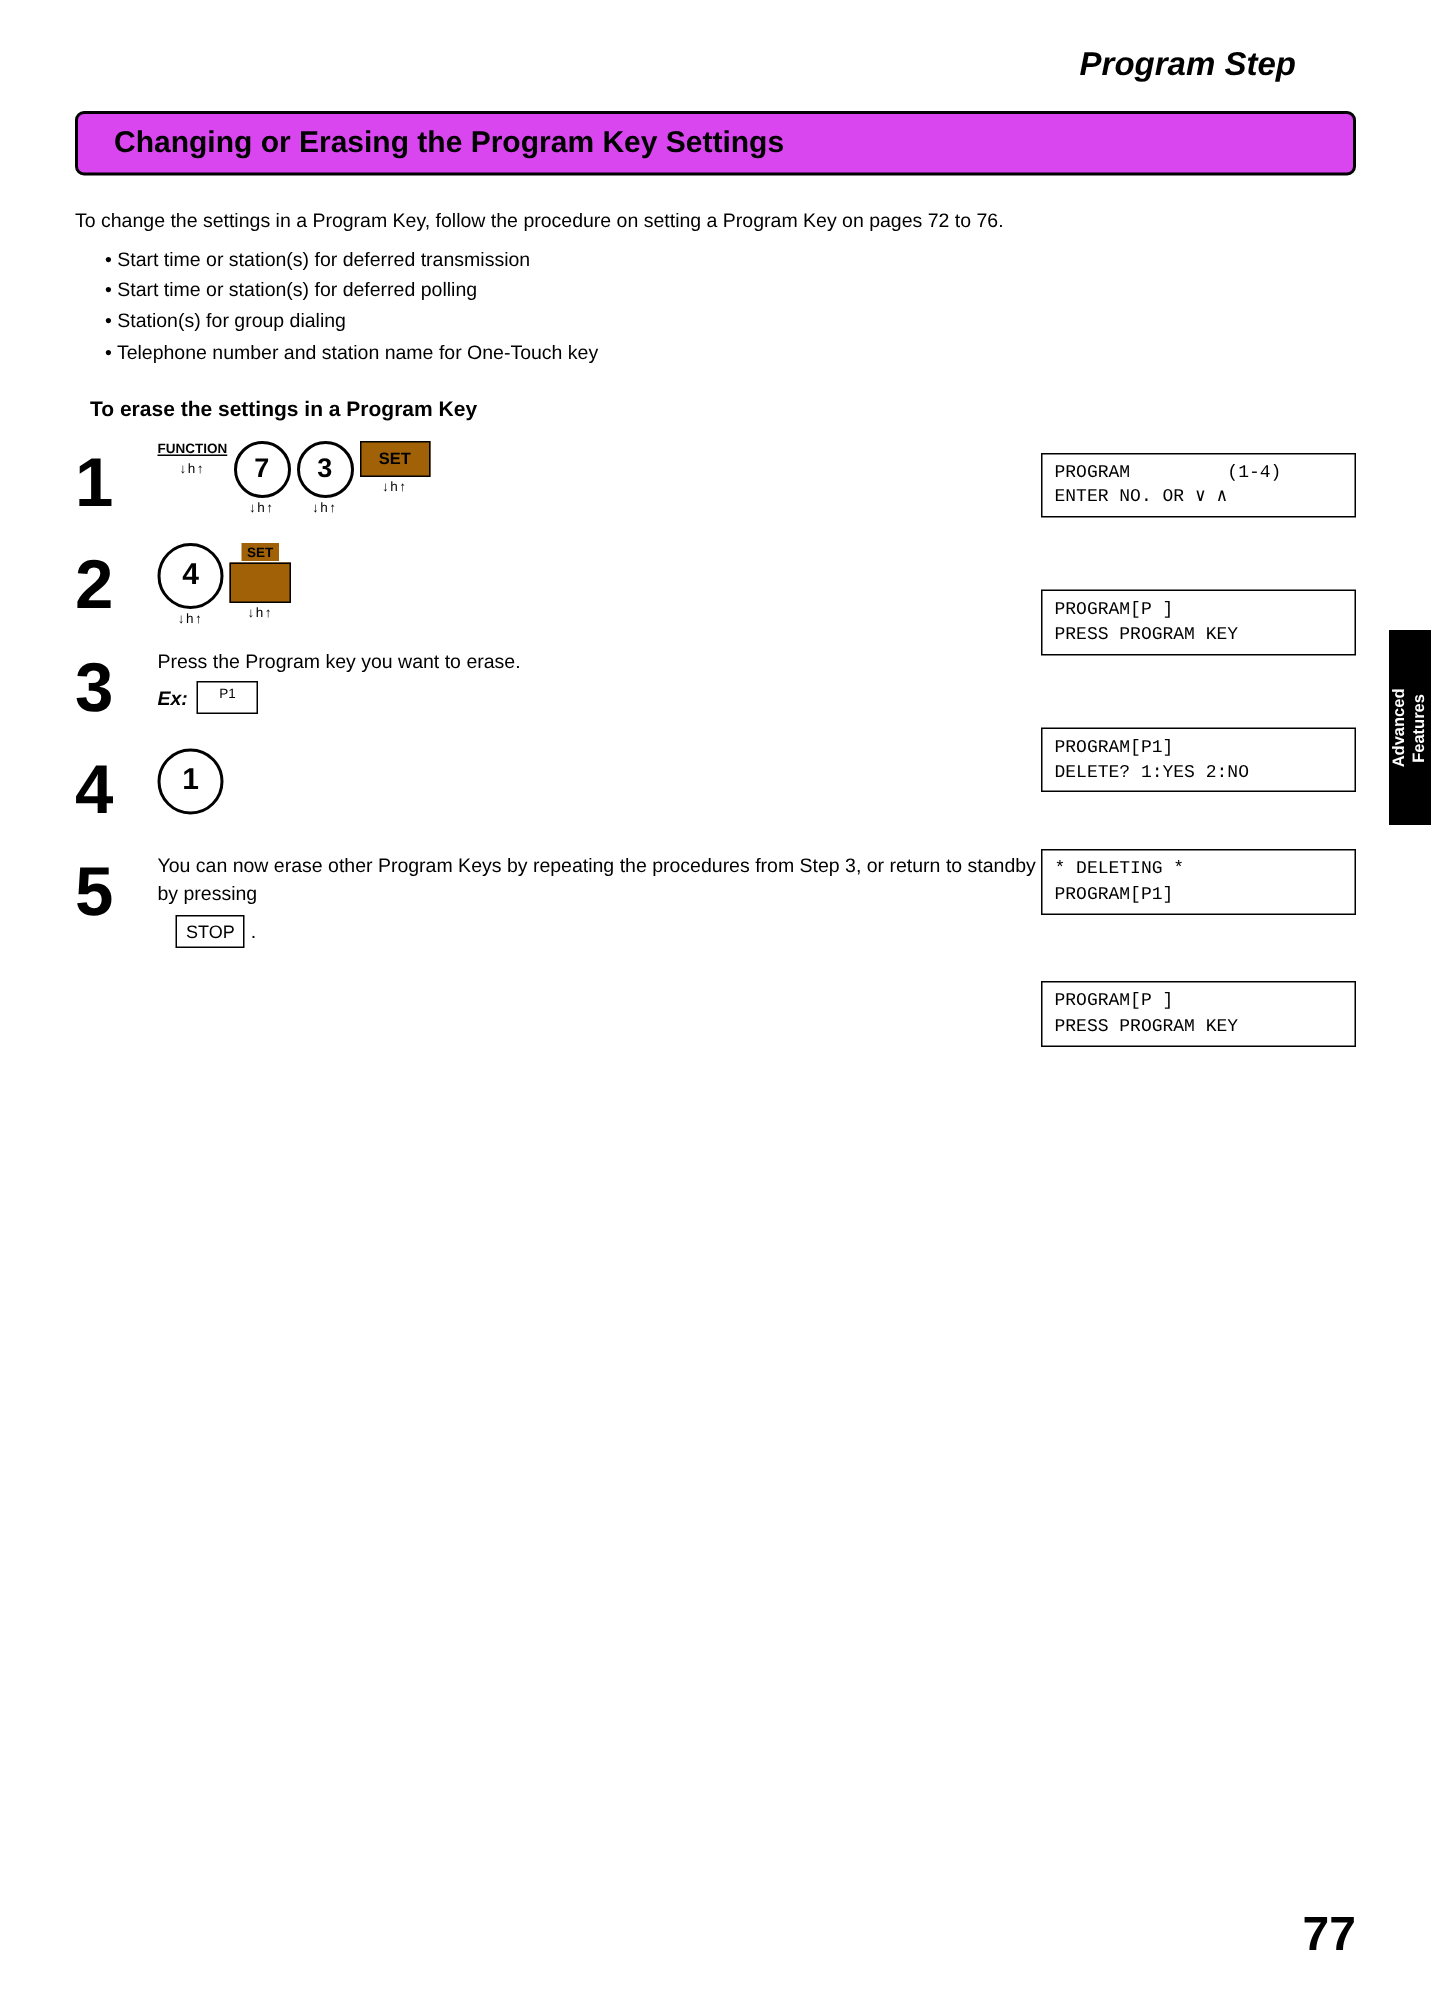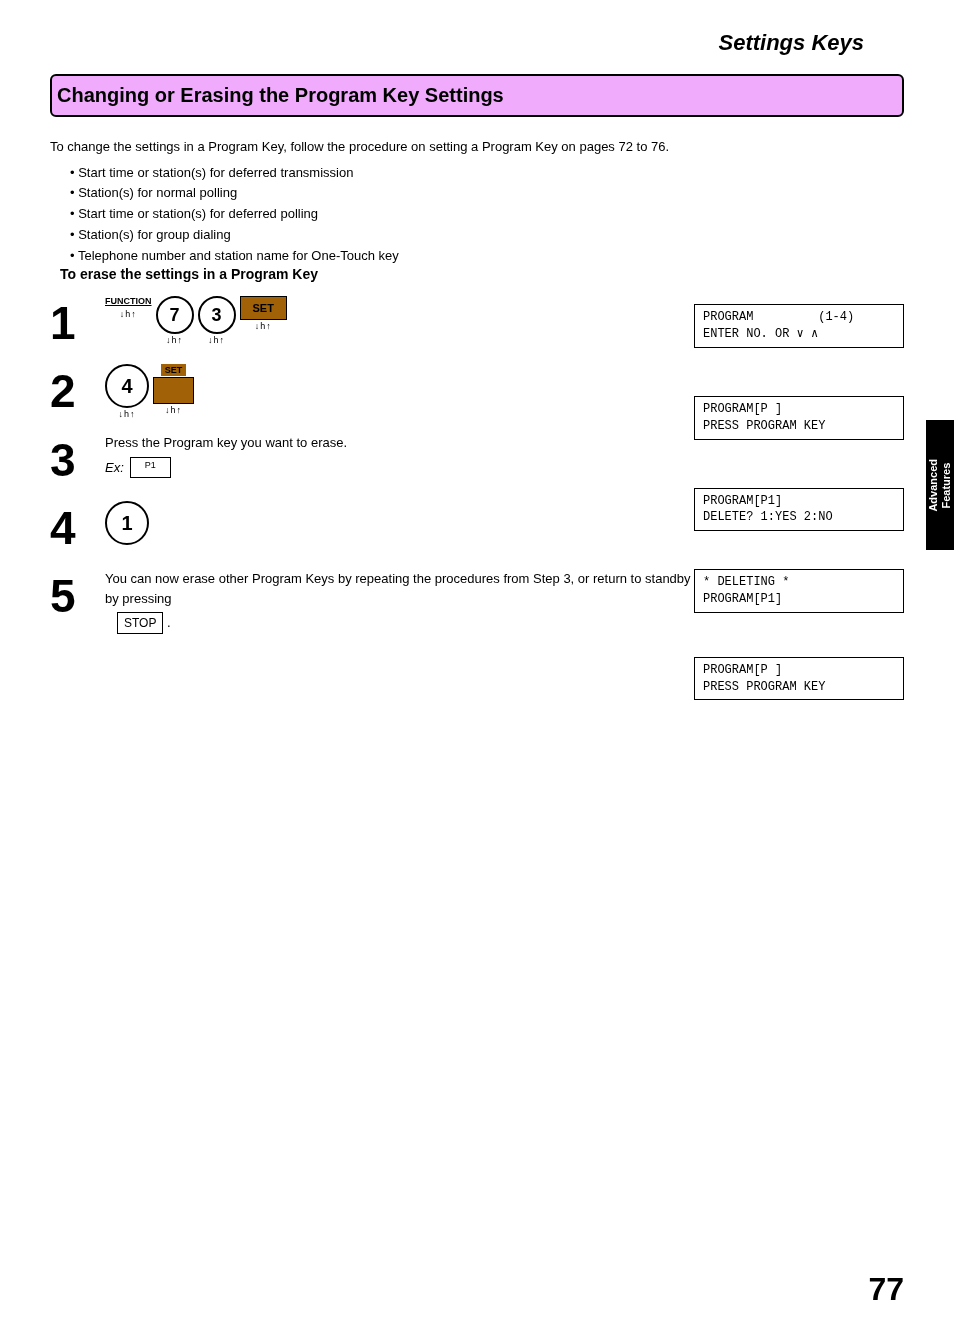--- a/index.html
+++ b/index.html
@@ -52,44 +52,45 @@
       font-weight: bold;
       margin-bottom: 18px;
       font-style: italic;
       padding-right: 40px;
     }
 
     
     .section-heading {
       border: 2px solid #000;
       border-radius: 6px;
-      padding: 8px 5px;
+      padding: 8px 24px;
       font-size: 20px;
       font-weight: bold;
       margin-bottom: 20px;
       display: inline-block;
       width: 100%;
-      background: #f0abfc;
+      background: #d946ef;
     }
 
     .section-heading-text {
       font-size: 20px;
       font-weight: 900;
     }
 
     
     .intro-text {
       font-size: 13px;
       margin-bottom: 6px;
       line-height: 1.5;
     }
 
     .bullet-list {
       list-style: none;
       padding-left: 20px;
+      margin-bottom: 18px;
     }
 
     .bullet-list li {
       font-size: 13px;
       line-height: 1.6;
     }
 
     .bullet-list li::before {
       content: '• ';
     }
@@ -240,34 +241,33 @@
 <body>
 
 <div class="page-container">
 
   
   <div class="side-tab">
     <span class="side-tab-text">Advanced<br>Features</span>
   </div>
 
   
-  <div class="page-title">Settings Keys</div>
+  <div class="page-title">Program Step</div>
 
   
   <div class="section-heading">
     <span class="section-heading-text">Changing or Erasing the Program Key Settings</span>
   </div>
 
   
   <p class="intro-text">To change the settings in a Program Key, follow the procedure on setting a Program Key on pages 72 to 76.</p>
 
   
   <ul class="bullet-list">
     <li>Start time or station(s) for deferred transmission</li>
-    <li>Station(s) for normal polling</li>
     <li>Start time or station(s) for deferred polling</li>
     <li>Station(s) for group dialing</li>
     <li>Telephone number and station name for One-Touch key</li>
   </ul>
 
   
   <div class="erase-heading">To erase the settings in a Program Key</div>
 
   
   <div class="main-content">
@@ -320,21 +320,21 @@
         </div>
       </div>
 
       <div class="step-row-inner">
         <div class="step-num-col">
           <span style="font-size:46px;font-weight:bold;">3</span>
         </div>
         <div class="step-body-col">
           <p class="step-text">Press the Program key you want to erase.</p>
           <div class="ex-box">
-            <span style="font-style:italic;font-weight:normal;">Ex:</span>
+            <span style="font-style:italic;font-weight:bold;">Ex:</span>
             <div class="p1-box">
               <span style="font-size:9px;vertical-align:super;">P1</span>
             </div>
           </div>
         </div>
       </div>
 
       <div class="step-row-inner">
         <div class="step-num-col">
           <span style="font-size:46px;font-weight:bold;">4</span>

